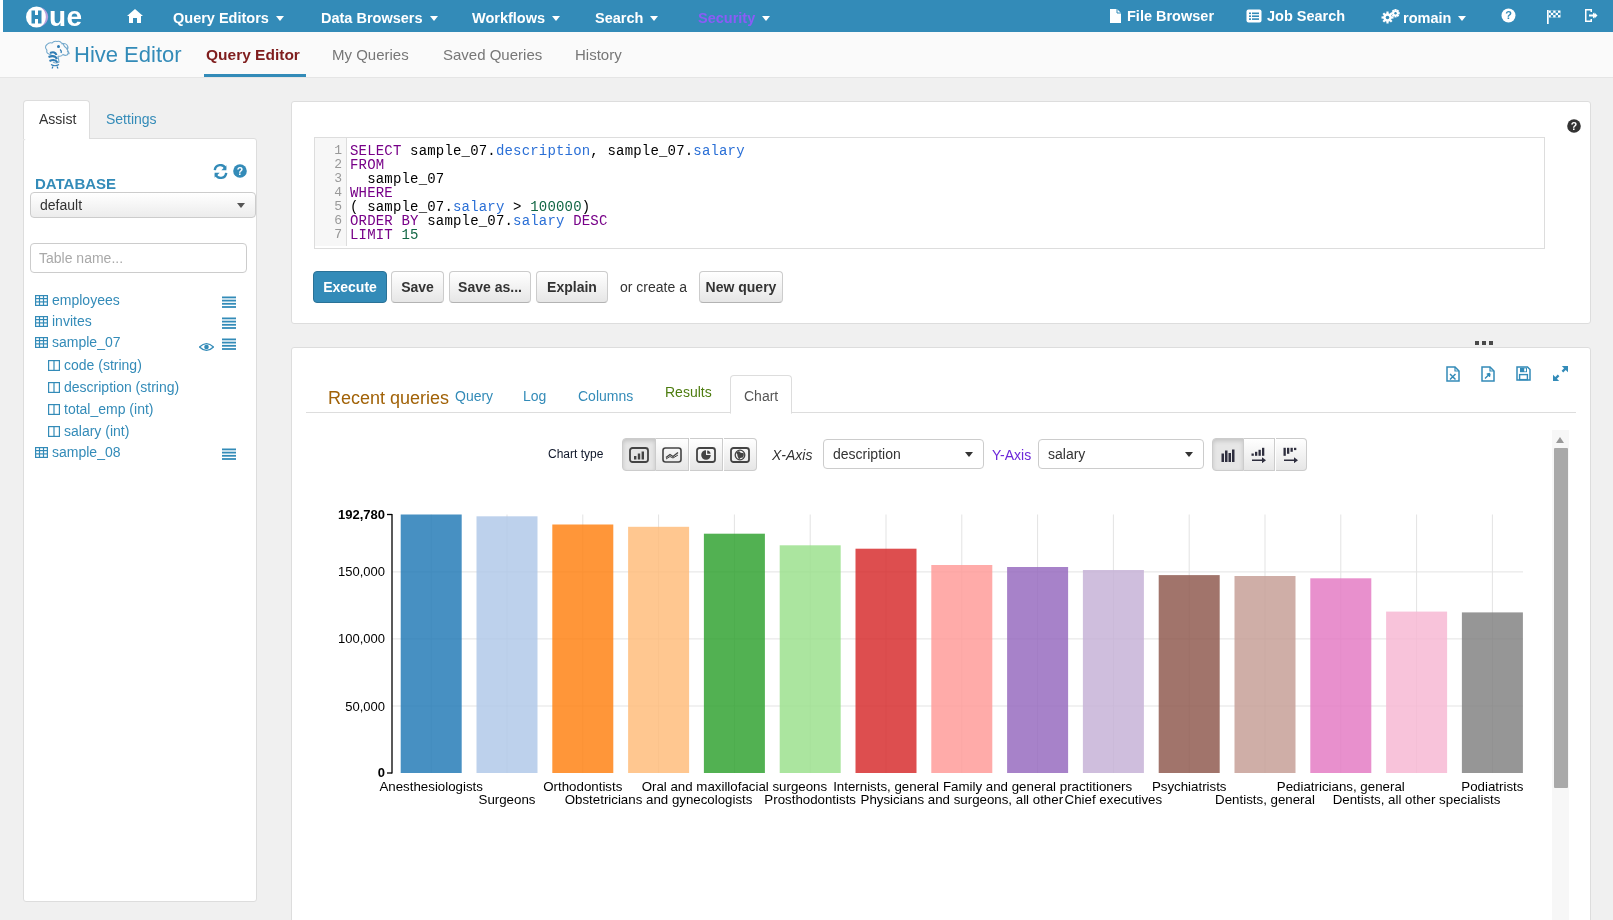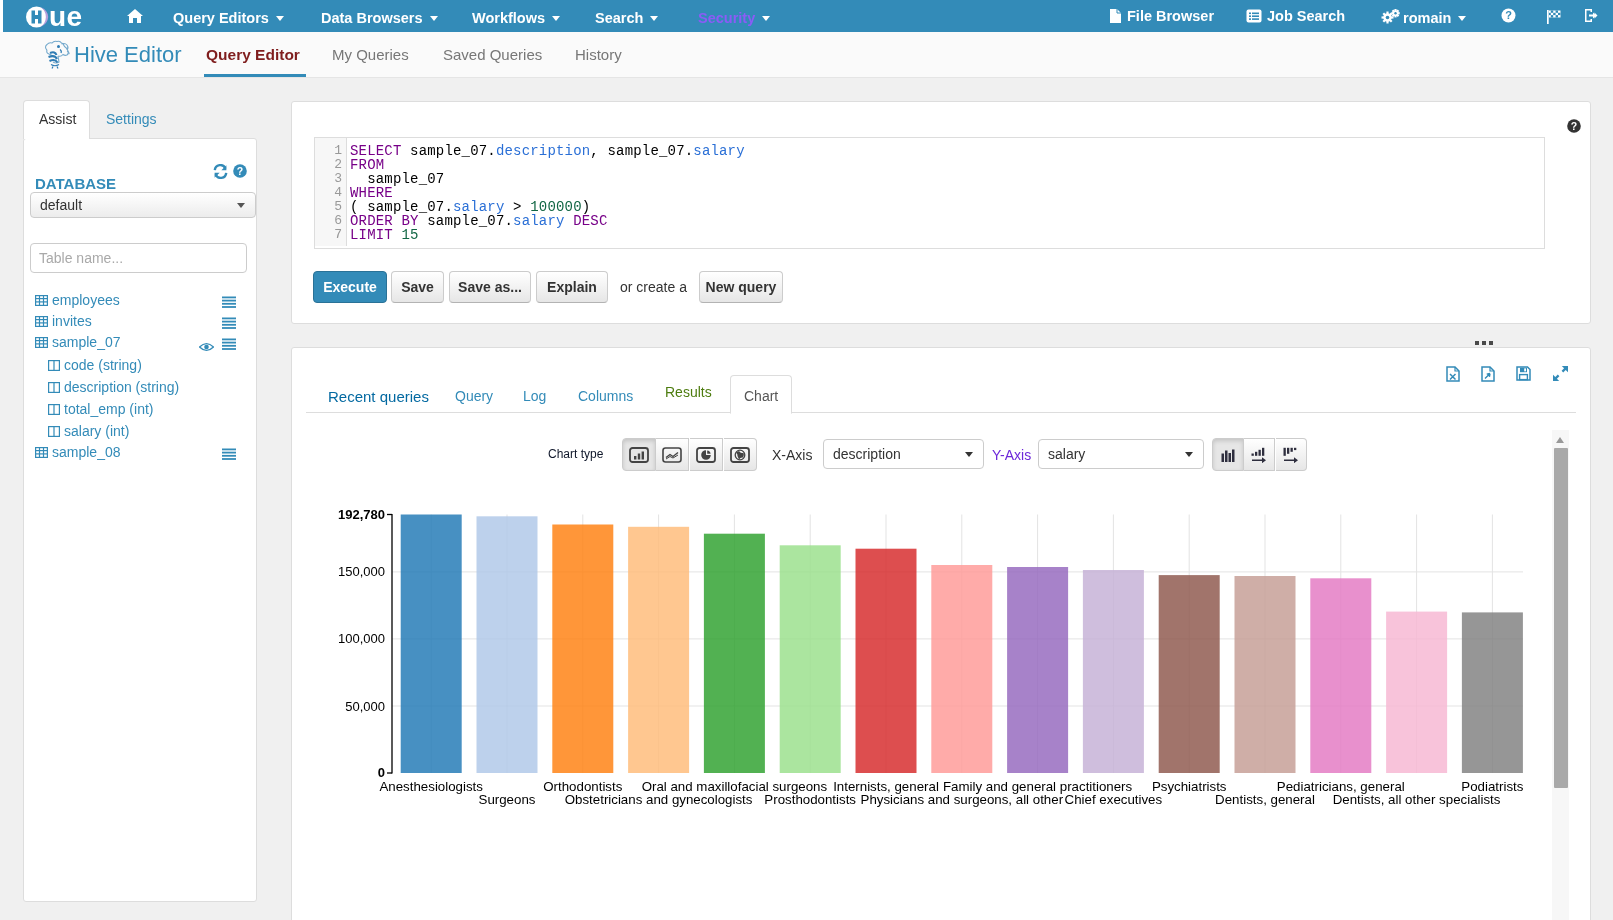--- a/index.html
+++ b/index.html
@@ -261,21 +261,21 @@
   </div>
 <div class="btn" style="left:313px;top:271px;width:72px;background:#338bb8;border-color:#2a7297;color:#fff;">Execute</div>
 <div class="btn" style="left:391px;top:271px;width:51px;">Save</div>
 <div class="btn" style="left:449px;top:271px;width:80px;">Save as...</div>
 <div class="btn" style="left:536px;top:271px;width:70px;">Explain</div>
 <div class="abs" style="left:620px;top:279px;font-size:14px;color:#333;">or create a</div>
 <div class="btn" style="left:699px;top:271px;width:82px;">New query</div>
 <div class="abs" style="left:1475px;top:332px;width:20px;"><span style="display:inline-block;width:4px;height:4px;background:#4a4a4a;margin-right:3px;"></span><span style="display:inline-block;width:4px;height:4px;background:#4a4a4a;margin-right:3px;"></span><span style="display:inline-block;width:4px;height:4px;background:#4a4a4a;"></span></div>
 <div class="card" style="left:291px;top:347px;width:1298px;height:600px;"></div>
 <div class="abs" style="left:306px;top:412px;width:1270px;height:1px;background:#ddd;"></div>
-<div class="abs" style="left:328px;top:388px;font-size:15px;color:#0369a1;">Recent queries</div>
+<div class="abs" style="left:328px;top:388px;font-size:18px;color:#a16207;">Recent queries</div>
 <div class="abs" style="left:455px;top:388px;font-size:14px;color:#338bb8;">Query</div>
 <div class="abs" style="left:523px;top:388px;font-size:14px;color:#338bb8;">Log</div>
 <div class="abs" style="left:578px;top:388px;font-size:14px;color:#338bb8;">Columns</div>
 <div class="abs" style="left:665px;top:384px;font-size:14px;color:#4d7c0f;">Results</div>
 <div class="abs" style="left:730px;top:375px;width:60px;height:37px;background:#fff;border:1px solid #ddd;border-bottom:1px solid #fff;border-radius:4px 4px 0 0;"></div>
 <div class="abs" style="left:744px;top:388px;font-size:14px;color:#555;">Chart</div>
 <div class="abs" style="left:1446px;top:366px;"><svg width="14" height="16" viewBox="0 0 14 16" style="">
       <path d="M1 1 L9 1 L13 5 L13 15 L1 15 Z" fill="none" stroke="#338bb8" stroke-width="1.5"></path>
       <path d="M9 1 L9 5 L13 5" fill="none" stroke="#338bb8" stroke-width="1.2"></path>
       <path d="M4 8 L9.5 13.5 M9.5 8 L4 13.5" stroke="#338bb8" stroke-width="1.5" fill="none"></path>
@@ -322,21 +322,21 @@
         <path d="M11.2 6.8 L11.2 3.4 A 4 4 0 0 1 14.6 6.8 Z" fill="#444"></path>
       </svg></div>
   </div>
 <div class="abs" style="left:724px;top:438px;width:32px;height:31px;border:1px solid #ccc;border-left:none;background:linear-gradient(#ffffff,#e6e6e6);border-radius:0 4px 4px 0;">
     <div style="position:absolute;left:50%;top:50%;transform:translate(-50%,-50%);line-height:0;"><svg width="20" height="16" viewBox="0 0 20 16" style="">
         <rect x="1" y="1" width="18" height="14" rx="2.5" fill="none" stroke="#444" stroke-width="1.8"></rect>
         <circle cx="10" cy="8" r="4.8" fill="none" stroke="#444" stroke-width="1.3"></circle>
         <path d="M6 5.5 Q8 7.5 7.5 9 L9 12.5 Q10.5 10 13 10.5 Q14.5 8 13.5 5.5 Q11 7 9 4 Z" fill="#444"></path>
       </svg></div>
   </div>
-<div class="abs" style="left:772px;top:447px;font-size:14px;color:#333;">X-Axis</div>
+<div class="abs" style="left:772px;top:447px;font-size:14px;color:#333;font-style:italic;">X-Axis</div>
 <div class="sel" style="left:823px;top:439px;width:150px;">description</div>
 <div class="abs" style="left:992px;top:447px;font-size:14px;color:#6d28d9;">Y-Axis</div>
 <div class="sel" style="left:1038px;top:439px;width:155px;">salary</div>
 <div class="abs" style="left:1212px;top:438px;width:30px;height:31px;border:1px solid #ccc;background:#e6e6e6;box-shadow:inset 0 2px 4px rgba(0,0,0,0.15);border-radius:4px 0 0 4px;">
     <div style="position:absolute;left:50%;top:50%;transform:translate(-50%,-50%);line-height:0;"><svg width="15" height="16" viewBox="0 0 15 16" style="">
         <g fill="#2e2e3e">
           <rect x="1" y="6.5" width="2.5" height="8.5"></rect>
           <rect x="4.5" y="3.5" width="2.5" height="11.5"></rect>
           <rect x="8" y="6" width="2.5" height="9"></rect>
           <rect x="11.5" y="2.5" width="2.5" height="12.5"></rect>

